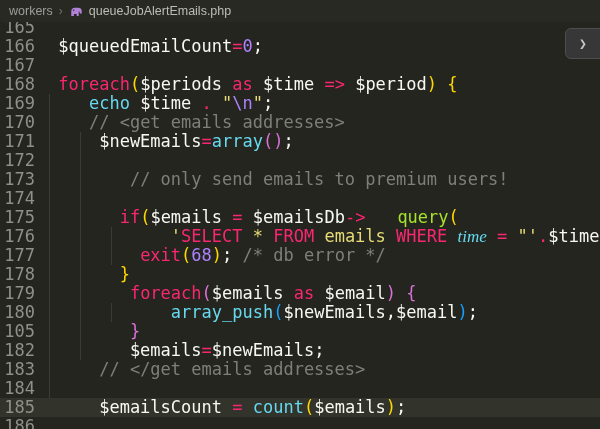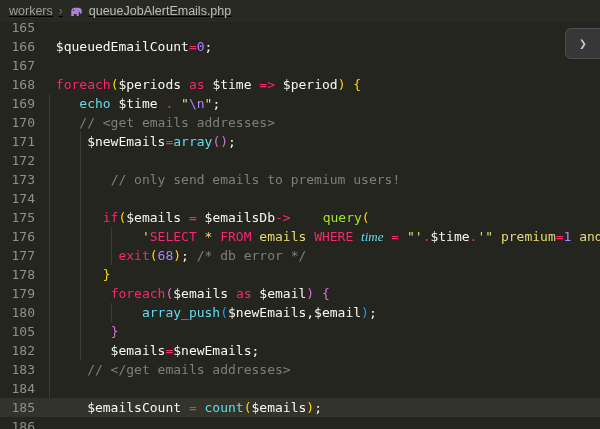--- a/index.html
+++ b/index.html
@@ -6,29 +6,29 @@
   body{
     width:600px;height:429px;overflow:hidden;position:relative;
     background:var(--bg,#24251f);
     font-family:"DejaVu Sans Mono",monospace;
   }
   
   .breadcrumb{
     position:absolute;top:0;left:0;right:0;height:22px;z-index:3;
     background:var(--breadcrumbBg,#282923);
     display:flex;align-items:center;padding-left:9px;gap:6px;
-    font-family:"Liberation Sans",sans-serif;font-size:12.5px;text-decoration:underline;
+    font-family:"Liberation Sans",sans-serif;font-size:12.5px;
   }
   .bc-folder{color:var(--breadcrumbFg,#9d9d9a);}
   .bc-sep{color:var(--breadcrumbSep,#6f6f6b);font-size:12px;}
   .bc-file{color:var(--breadcrumbFileFg,#bdbdb8);}
   .php-icon{display:inline-flex;align-items:center;margin-right:-1px;}
   
   .code-area{position:absolute;top:18px;left:0;right:0;z-index:1;}
-  .row{position:relative;height:19px;line-height:19px;font-size:13px;white-space:pre;}
+  .row{position:relative;height:19px;line-height:19px;font-size:17px;white-space:pre;}
   .row.current{background:var(--currentLine,#32332b);}
   .ln{
     display:inline-block;width:35px;padding-right:13px;box-sizing:content-box;
     text-align:right;color:var(--lineNumber,#8f908a);
   }
   .codeln{white-space:pre;}
   .guide{position:absolute;top:0;bottom:0;width:1px;background:var(--indentGuide,#3b3c34);}
   
   .tk-w{color:var(--fg,#f8f8f2);}
   .tk-p{color:var(--pink,#f92672);}

